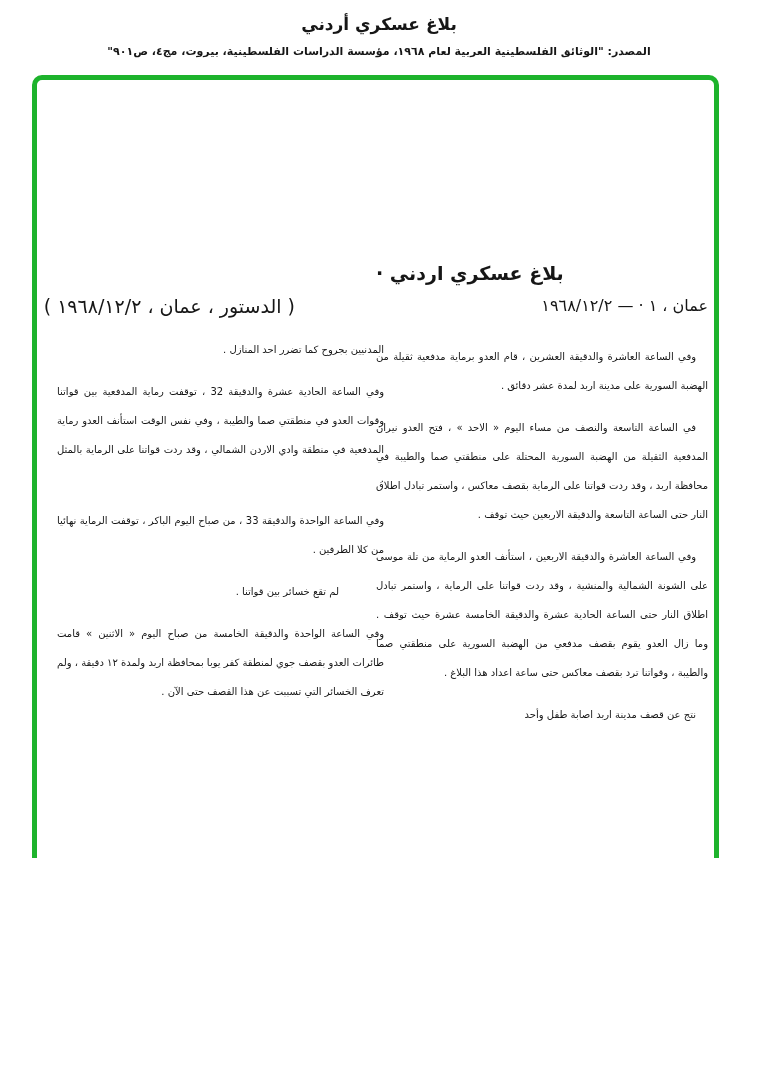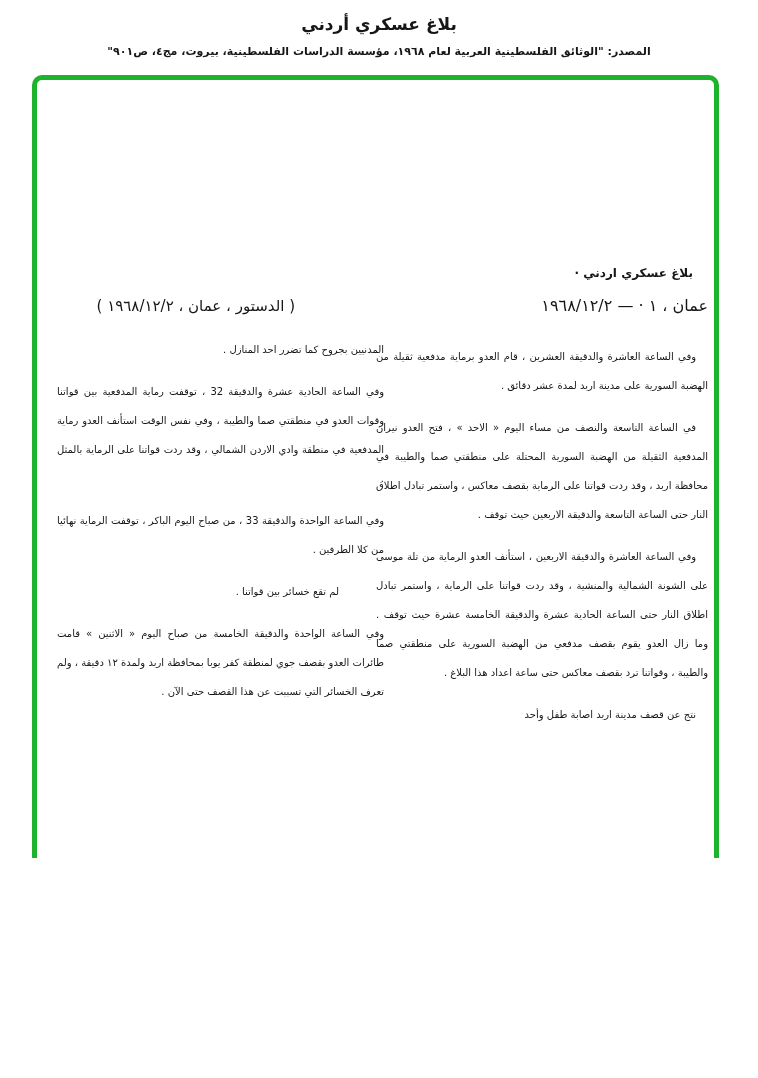--- a/index.html
+++ b/index.html
@@ -16,34 +16,34 @@
     font-size:11px;font-weight:bold;
   }
   .page{
     position:absolute;left:32px;top:75px;width:677px;height:956px;
     border:5px solid #1db32c;border-radius:10px;background:#ffffff;
   }
   .col{position:absolute;}
   .col-right{top:182px;right:6px;width:332px;}
   .col-left{top:215px;left:20px;width:327px;}
   .communique-heading{
-    font-size:12px;font-weight:bold;text-align:right;
-    margin:0 15px 11px 0;line-height:22px;
+    font-size:19px;font-weight:bold;text-align:left;
+    margin:0 0 11px 0;line-height:22px;
   }
   .dateline{
     font-size:16px;text-align:right;margin:0 0 25px 0;line-height:22px;
   }
   p.body{
     font-size:10px;line-height:29px;text-align:justify;
     margin:0 0 13px 0;
   }
   .col-right p.body{text-indent:12px;}
   .col-left p.body{text-indent:0;}
   .attribution{
-    font-size:15px;text-align:right;white-space:nowrap;
+    font-size:19px;text-align:right;white-space:nowrap;
     margin:0 0 18px 0;padding-left:0;padding-right:0;
     margin-left:0;
     
     margin-right:0;
     padding-right:0;
   }
   .attribution-inner{display:block;margin-right:89px;line-height:22px;}
   p.shifted{padding-right:45px;}
   .divider{
     position:absolute;left:293px;top:807px;width:152px;height:2px;

